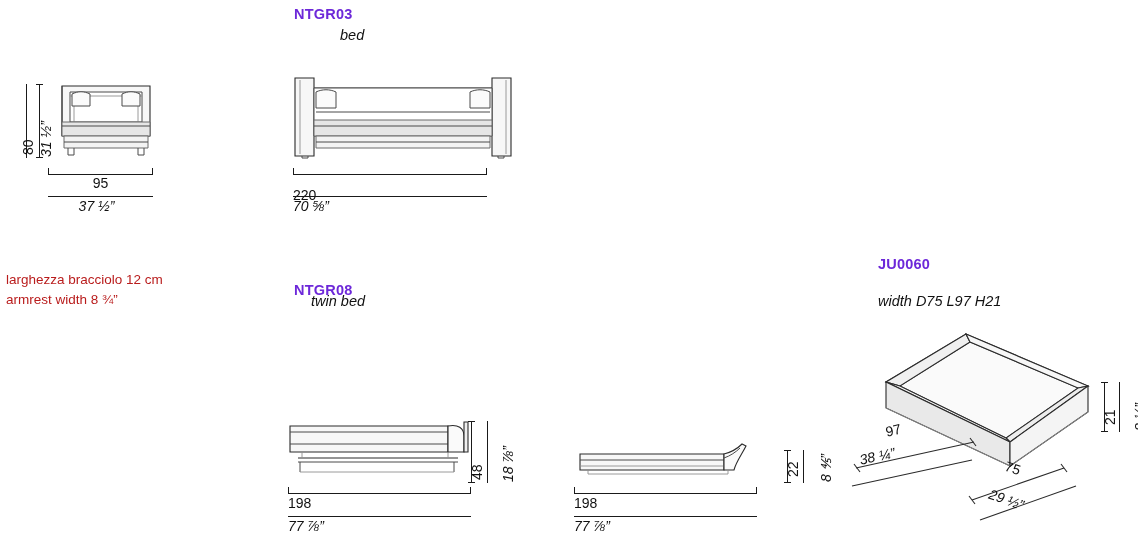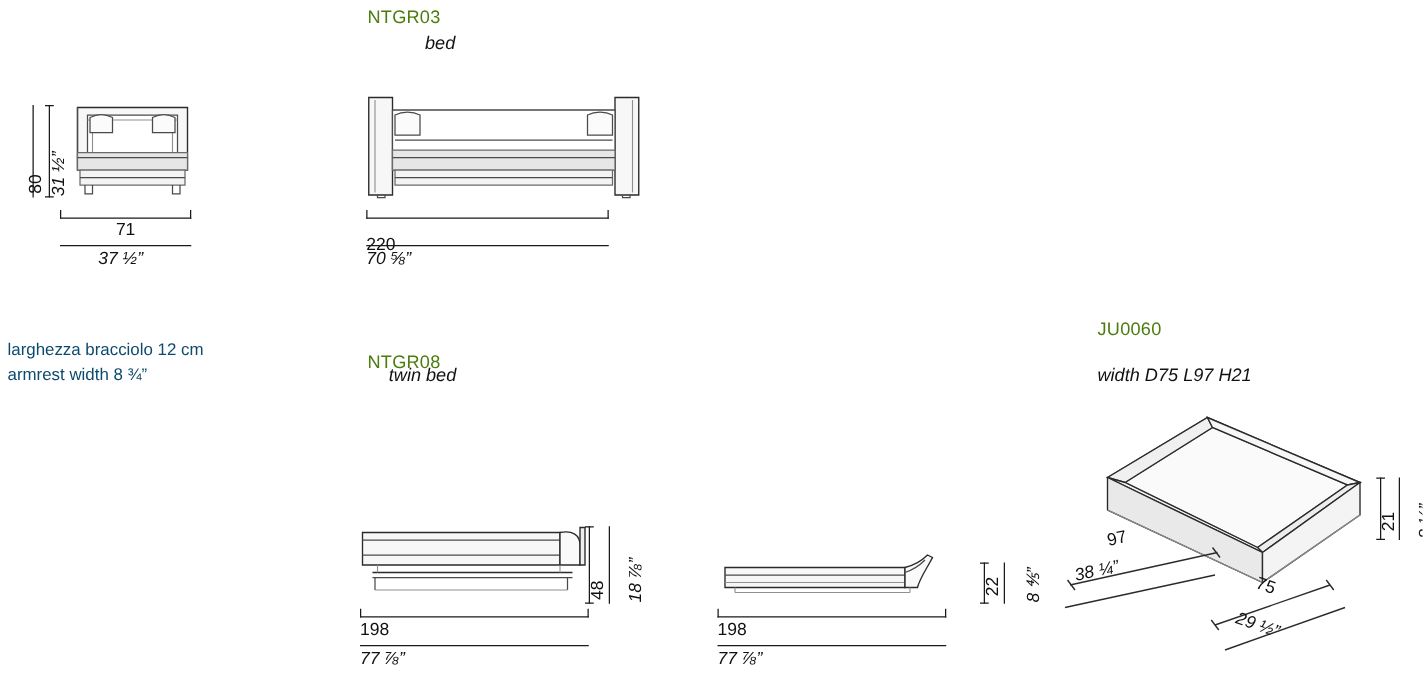--- a/index.html
+++ b/index.html
@@ -12,34 +12,34 @@
     height: 546px;
     position: relative;
     font-family: "Liberation Sans", sans-serif;
     color: #1a1a1a;
     overflow: hidden;
   }
   .abs { position: absolute; }
 
   .code {
     font-size: 14.5px;
-    font-weight: normal;
+    font-weight: bold;
     letter-spacing: 0.2px;
-    color: #4d7c0f;
+    color: #6d28d9;
     white-space: nowrap;
   }
   .desc {
     font-size: 14.5px;
     font-style: italic;
     color: #111;
     white-space: nowrap;
   }
   .note {
     font-size: 13.5px;
-    color: #0c4a6e;
+    color: #b91c1c;
     white-space: nowrap;
   }
   .dim {
     font-size: 14px;
     color: #111;
     white-space: nowrap;
     text-align: center;
   }
   .dim.imp { font-style: italic; }
 
@@ -112,21 +112,21 @@
 <div class="abs rule-v" style="left:39px; top:84px; height:74px;"></div>
 <div class="abs tick-h" style="left:36px; top:84px;"></div>
 <div class="abs tick-h" style="left:36px; top:157px;"></div>
 <div class="abs rule-v" style="left:26px; top:84px; height:74px;"></div>
 <div class="abs vtext" style="left:20px; top:155px;">80</div>
 <div class="abs vtext imp" style="left:38px; top:157px;">31 ½”</div>
 
 <div class="abs rule-h" style="left:48px; top:174px; width:105px;"></div>
 <div class="abs tick-v" style="left:48px; top:168px;"></div>
 <div class="abs tick-v" style="left:152px; top:168px;"></div>
-<div class="abs dim" style="left:48px; top:175px; width:105px;">71</div>
+<div class="abs dim" style="left:48px; top:175px; width:105px;">95</div>
 <div class="abs rule-h" style="left:48px; top:196px; width:105px;"></div>
 <div class="abs dim imp" style="left:44px; top:198px; width:105px;">37 ½”</div>
 
 <div class="abs" style="left:292px; top:74px;">
   <svg width="222" height="90" viewBox="0 0 222 90">
 
     <path class="ln-d" d="M3 4 L22 4 L22 82 L3 82 Z" style="fill:#f7f7f7"></path>
     <path class="ln-d" d="M200 4 L219 4 L219 82 L200 82 Z" style="fill:#f7f7f7"></path>
     <path class="ln-l" d="M8 6 L8 80"></path>
     <path class="ln-l" d="M214 6 L214 80"></path>

